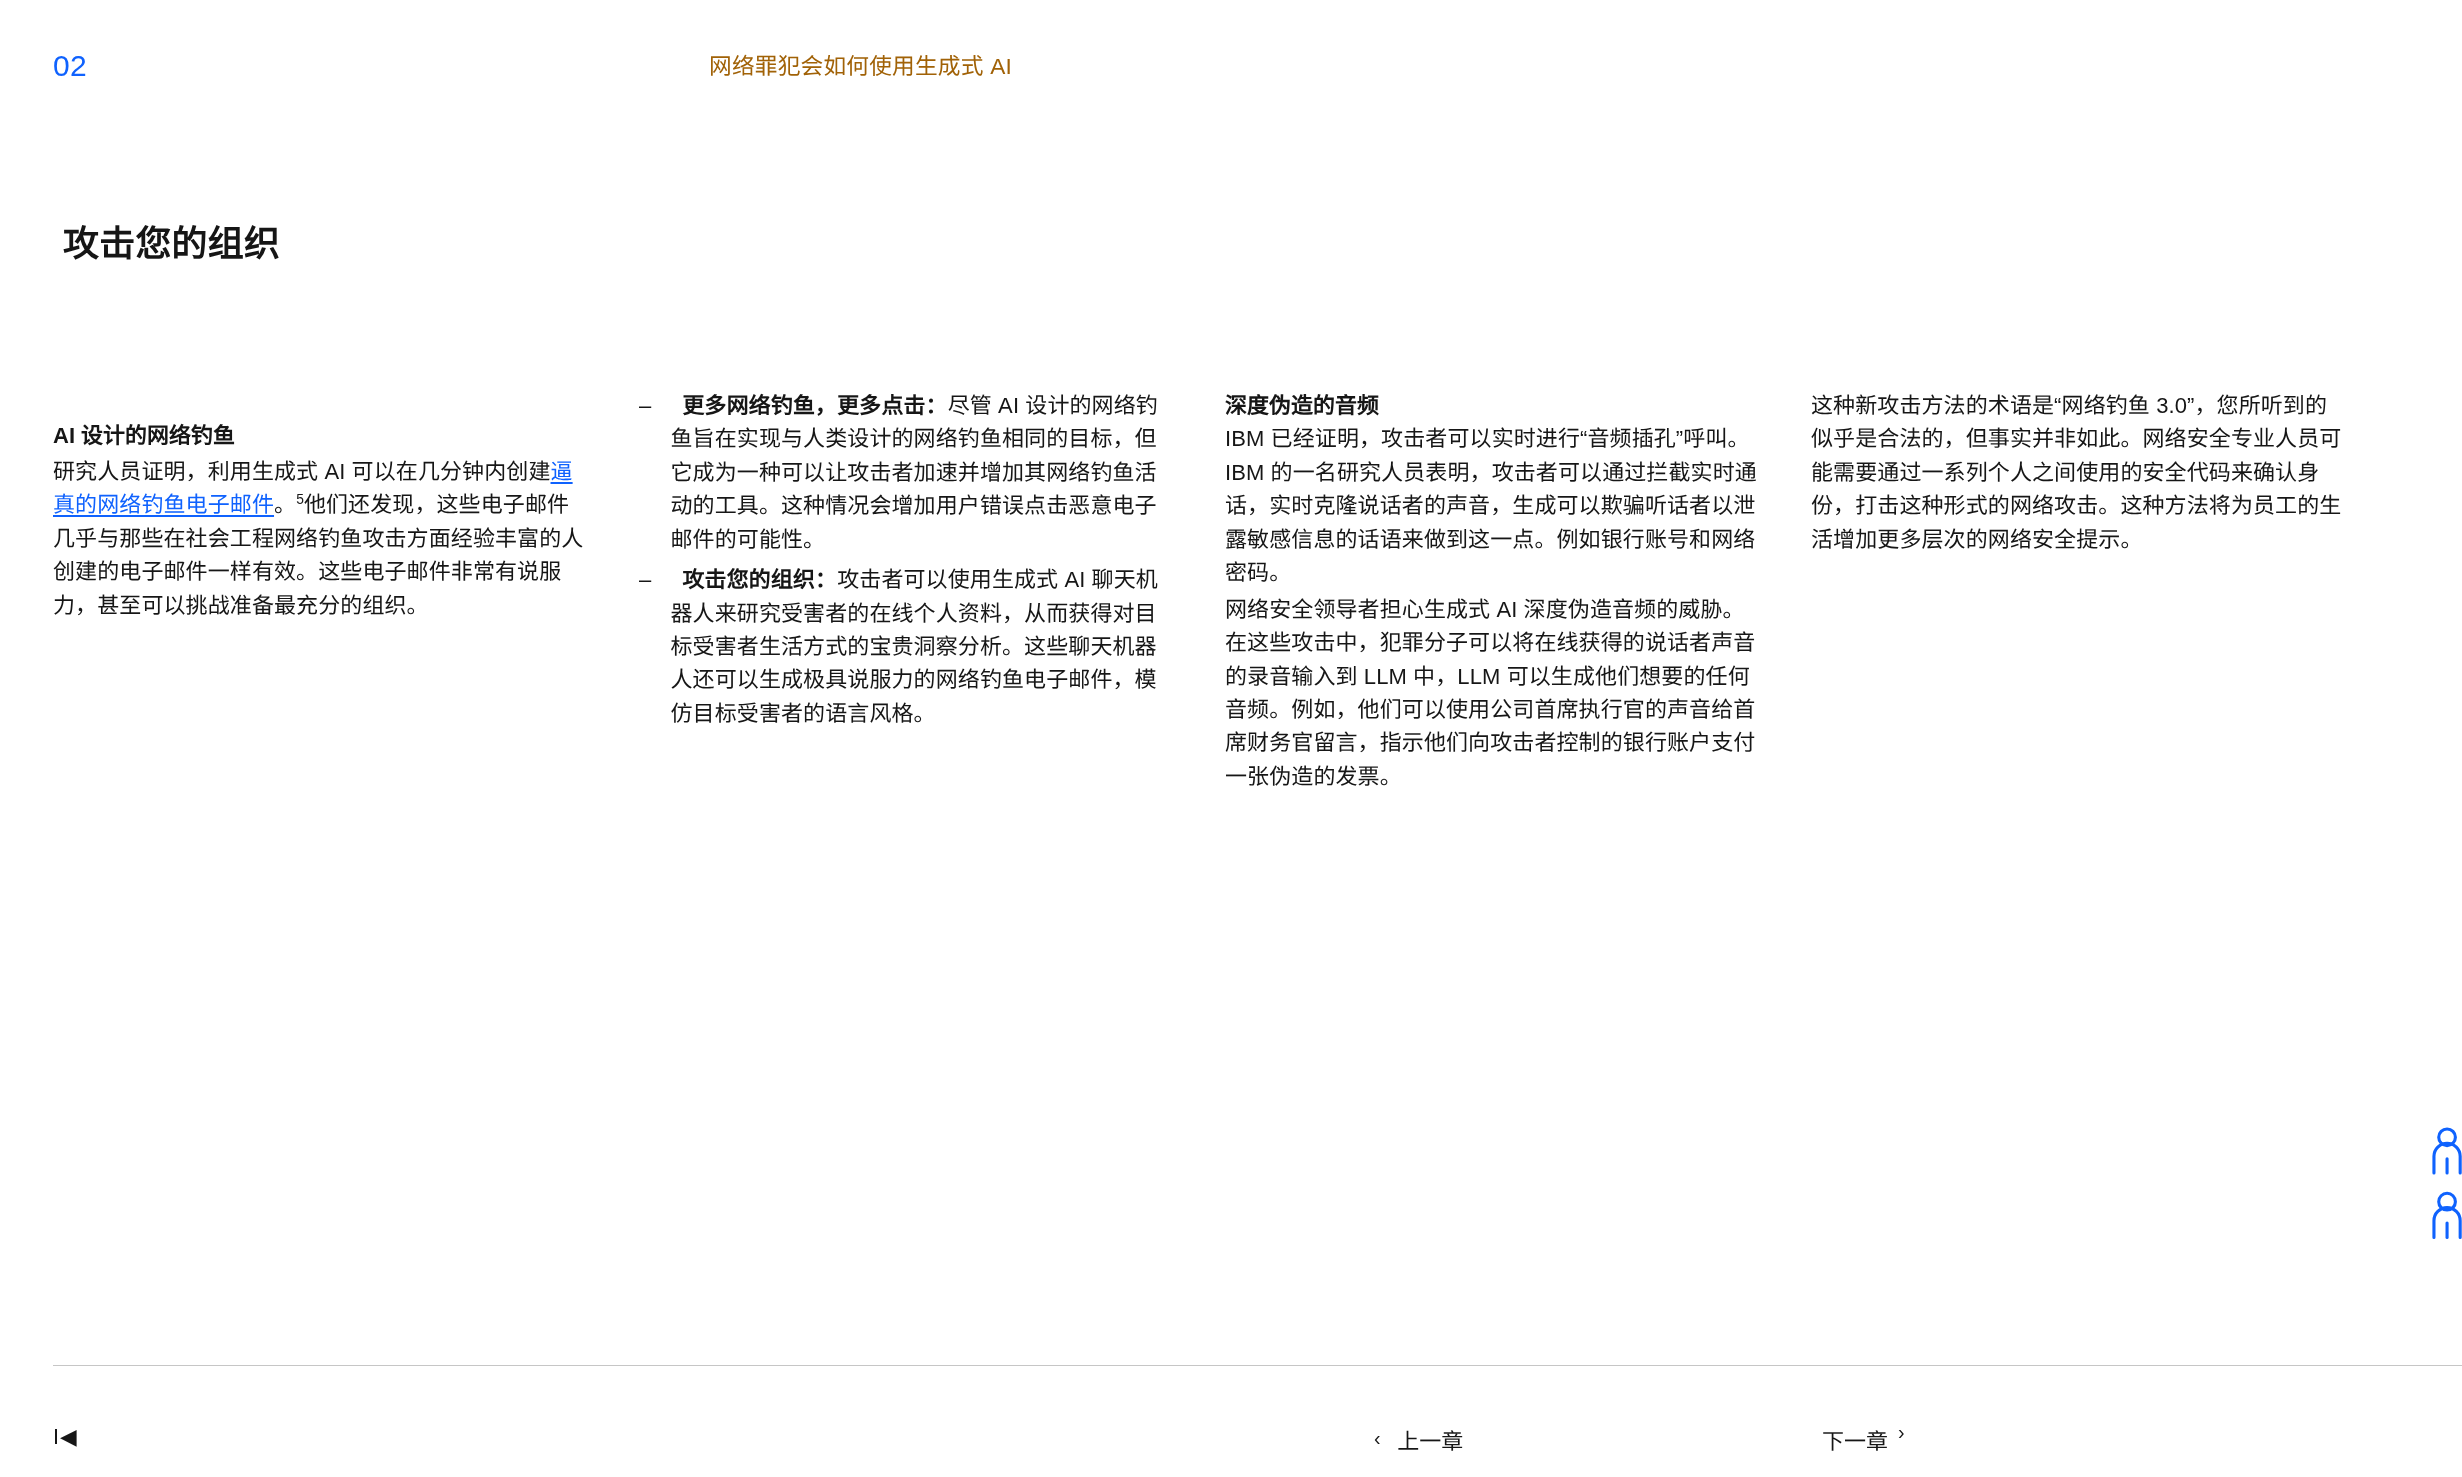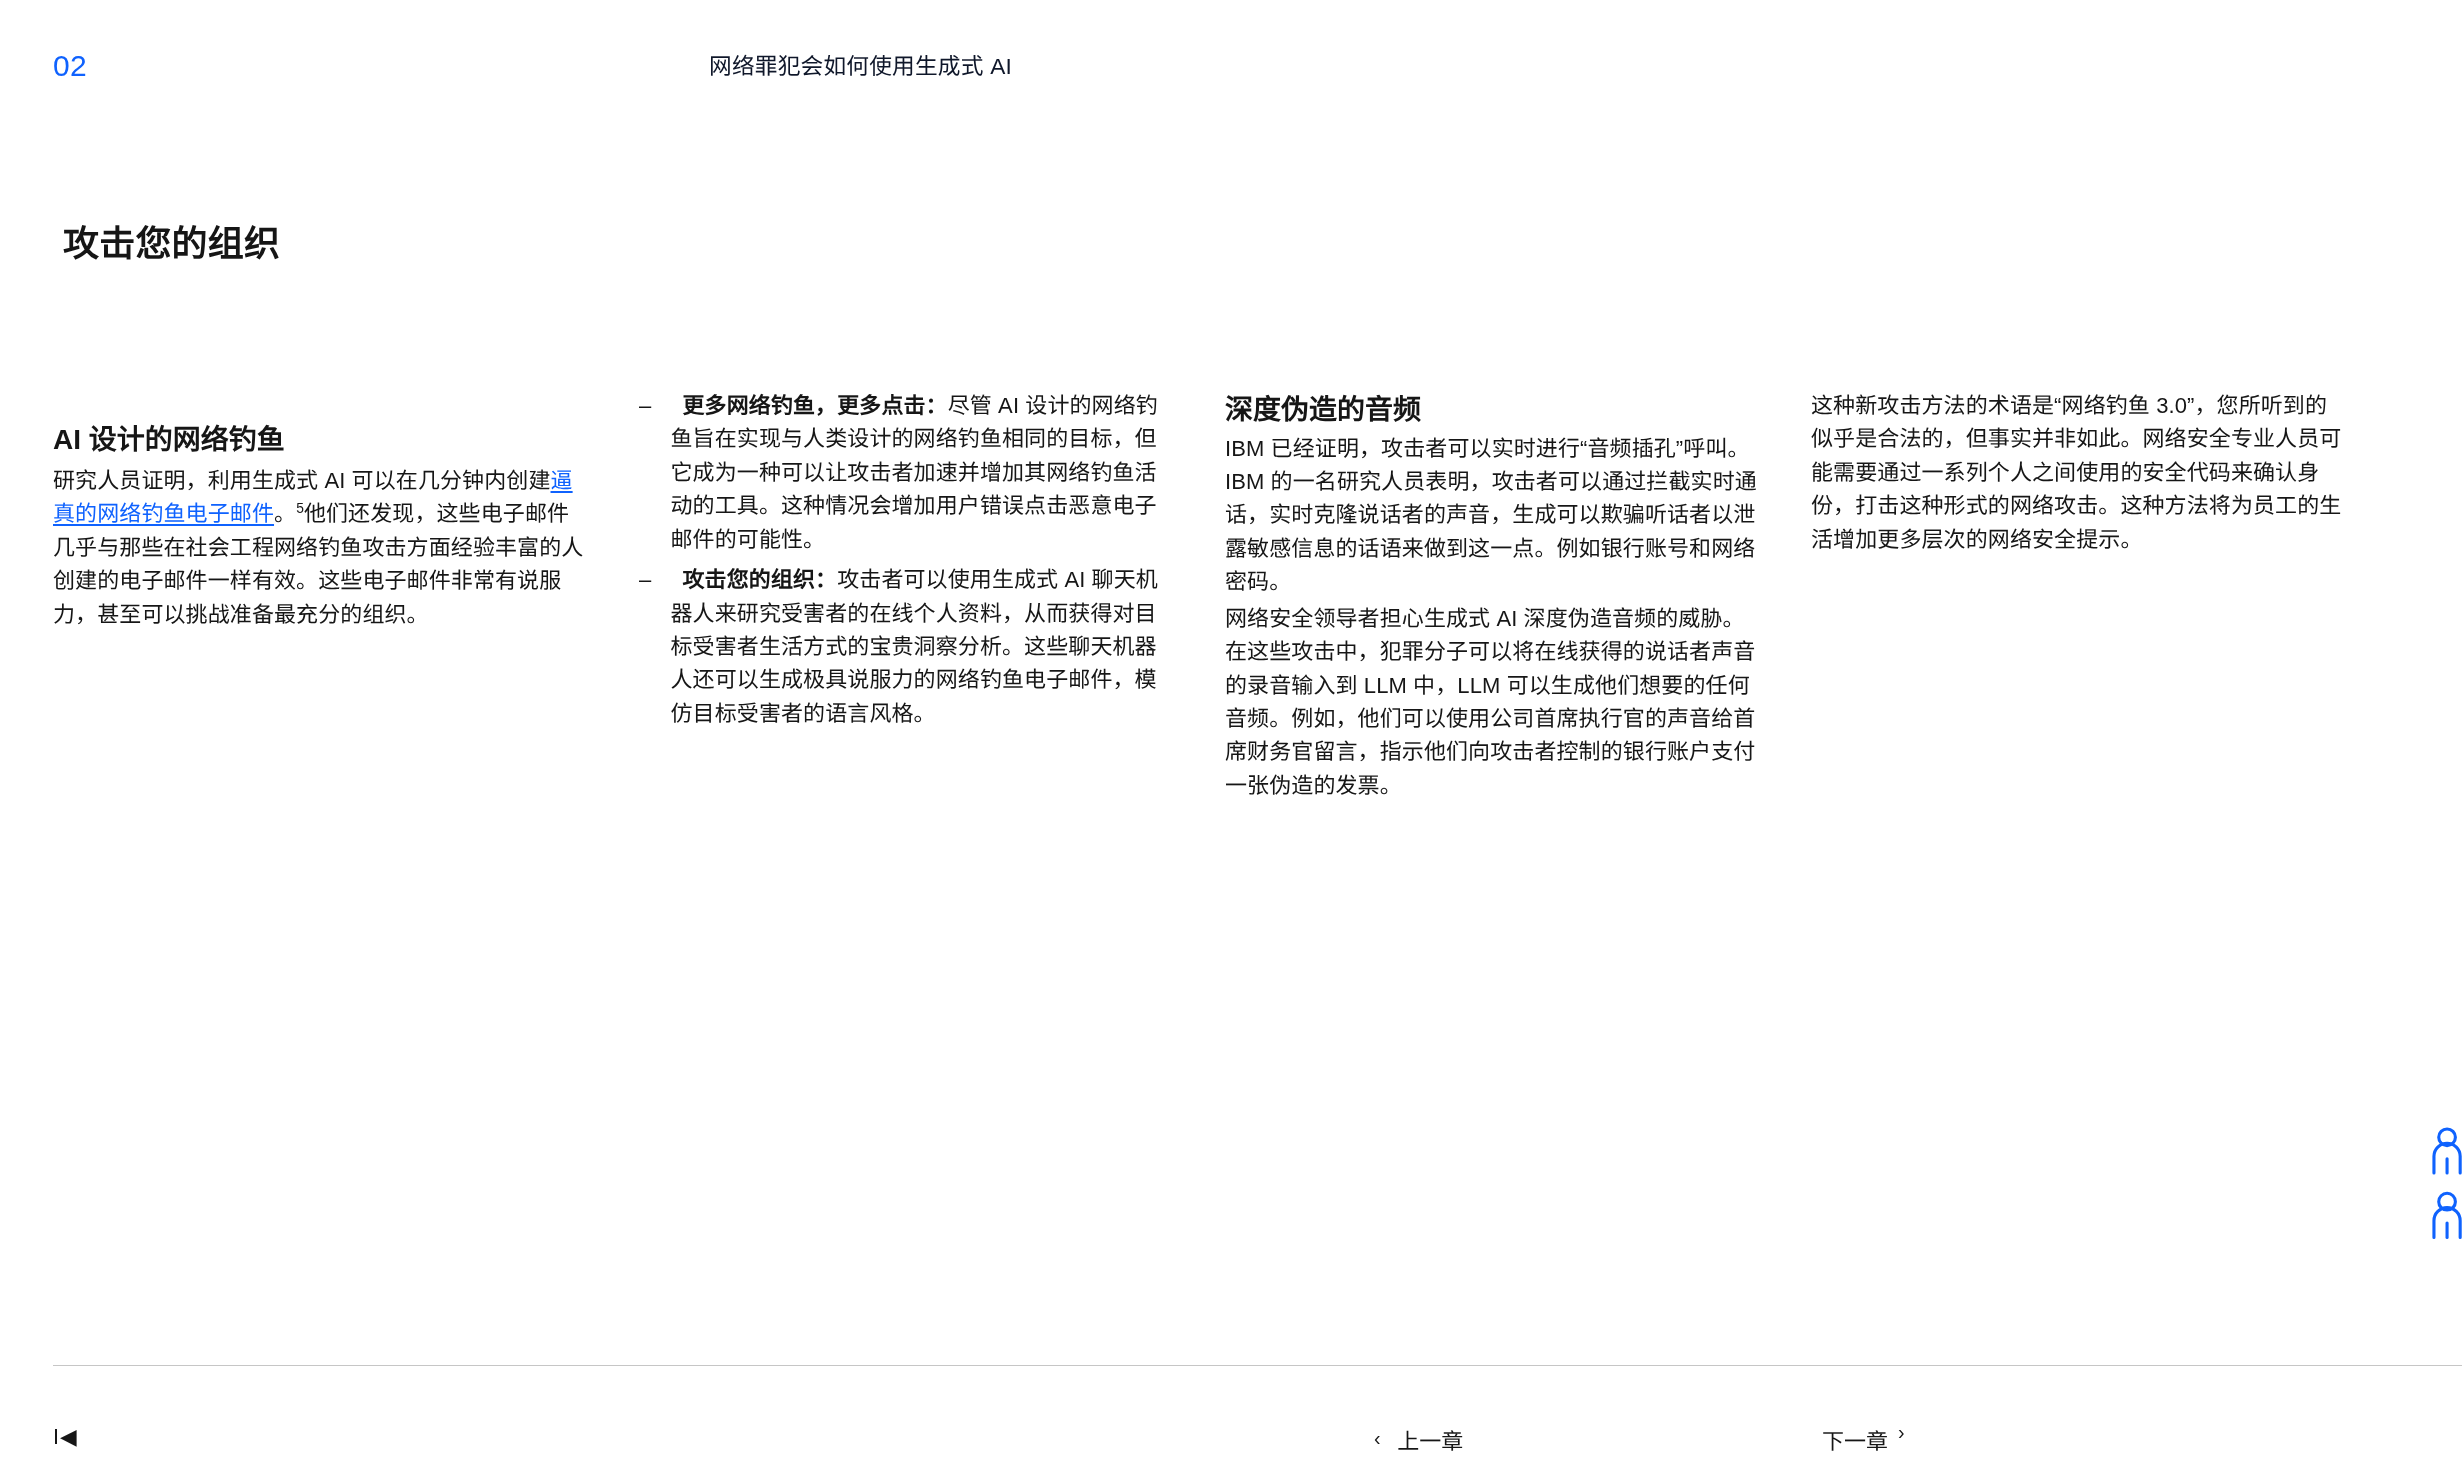--- a/index.html
+++ b/index.html
@@ -30,21 +30,21 @@
     top: 49px;
     font-size: 30px;
     color: #0f62fe;
     letter-spacing: 0.2px;
   }
   .header-title {
     position: absolute;
     left: 709px;
     top: 48px;
     font-size: 22.7px;
-    color: #0f172a;
+    color: #a16207;
     letter-spacing: 0.2px;
   }
 
   
   .section-title {
     position: absolute;
     left: 53px;
     top: 190px;
     font-size: 36px;
     font-weight: 700;
@@ -71,21 +71,21 @@
     margin: 0;
     font-size: 22px;
     line-height: 1.52;
     letter-spacing: 0.1px;
     color: #161616;
   }
   .para + .para {
     margin-top: 25.6px;
   }
   .sub-head {
-    font-size: 28px;
+    font-size: 22px;
     font-weight: 700;
     line-height: 1.52;
     margin: 0;
     color: #161616;
   }
   .sub-head.spaced {
     margin-top: 29.5px;
   }
   a.inline-link {
     color: #0f62fe;

